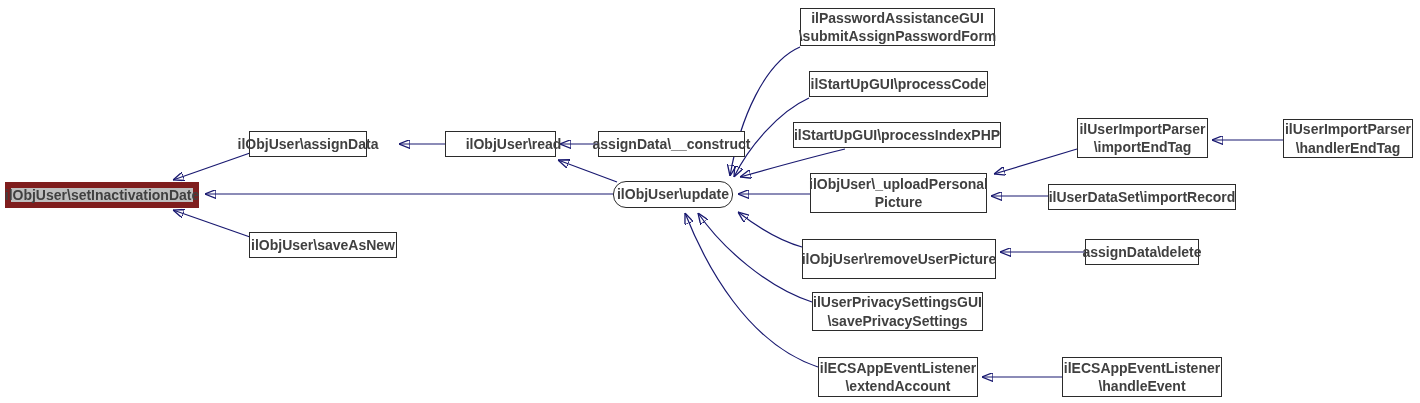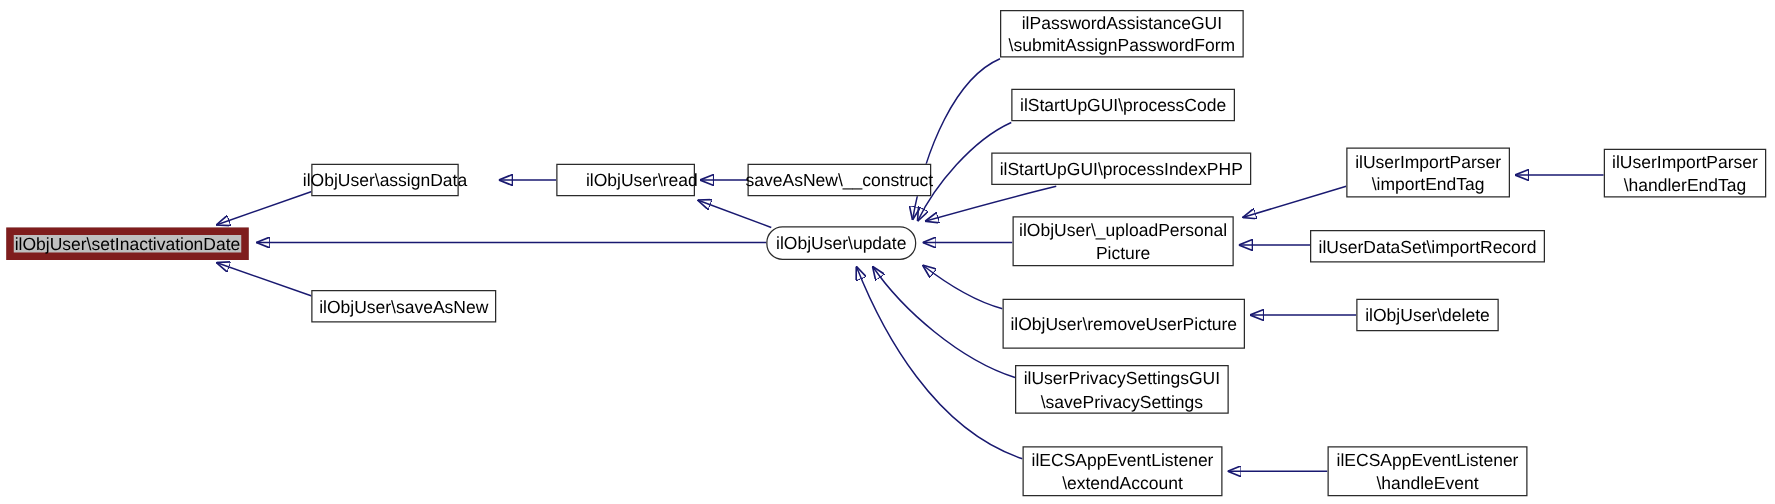--- a/index.html
+++ b/index.html
@@ -24,29 +24,30 @@
   .edges path {
     fill: none;
     stroke: #191970;
     stroke-width: 1.2;
   }
   .node {
     position: absolute;
     box-sizing: border-box;
     background: #ffffff;
     border: 1px solid #2b2b2b;
-    color: #000000;
+    color: #404040;
     font-size: 14px;
     line-height: 1.3;
     display: flex;
     align-items: center;
     justify-content: center;
     text-align: center;
     white-space: pre-line;
     cursor: pointer;
+    font-weight: bold;
   }
   .node.main {
     background: #bfbfbf;
     border: 6px solid #7f1d1d;
     cursor: default;
   }
 </style>
 </head>
 <body>
 
@@ -74,36 +75,36 @@
     <path d="M1077,149 L994,174" marker-end="url(#arrow)"></path>
     <path d="M1048,196 L991,196" marker-end="url(#arrow)"></path>
     <path d="M1283,140 L1212,140" marker-end="url(#arrow)"></path>
     <path d="M1085,252 L1000,252" marker-end="url(#arrow)"></path>
     <path d="M1062,377 L982,377" marker-end="url(#arrow)"></path>
   </svg>
 
   <div class="node main" style="left:5px;   top:182px; width:194px; height:26px;">ilObjUser\setInactivationDate</div>
   <div class="node" style="left:249px; top:131px; width:118px; height:26px;">ilObjUser\assignData</div>
   <div class="node" style="left:445px; top:131px; width:111px; height:26px;padding-left:26px;">ilObjUser\read</div>
-  <div class="node" style="left:598px; top:131px; width:147px; height:26px;">saveAsNew\__construct</div>
+  <div class="node" style="left:598px; top:131px; width:147px; height:26px;">assignData\__construct</div>
   <div class="node" style="left:249px; top:232px; width:148px; height:26px;">ilObjUser\saveAsNew</div>
   <div class="node" style="left:613px; top:181px; width:120px; height:27px;border-radius:13px;">ilObjUser\update</div>
   <div class="node" style="left:800px; top:8px;   width:195px; height:38px;">ilPasswordAssistanceGUI
 \submitAssignPasswordForm</div>
   <div class="node" style="left:809px; top:71px;  width:179px; height:26px;">ilStartUpGUI\processCode</div>
   <div class="node" style="left:793px; top:122px; width:208px; height:26px;">ilStartUpGUI\processIndexPHP</div>
   <div class="node" style="left:810px; top:173px; width:177px; height:40px;">ilObjUser\_uploadPersonal
 Picture</div>
   <div class="node" style="left:802px; top:239px; width:194px; height:40px;">ilObjUser\removeUserPicture</div>
   <div class="node" style="left:812px; top:292px; width:171px; height:39px;">ilUserPrivacySettingsGUI
 \savePrivacySettings</div>
   <div class="node" style="left:818px; top:357px; width:160px; height:40px;">ilECSAppEventListener
 \extendAccount</div>
   <div class="node" style="left:1077px;top:118px; width:131px; height:40px;">ilUserImportParser
 \importEndTag</div>
   <div class="node" style="left:1283px;top:119px; width:130px; height:39px;">ilUserImportParser
 \handlerEndTag</div>
   <div class="node" style="left:1048px;top:184px; width:188px; height:26px;">ilUserDataSet\importRecord</div>
-  <div class="node" style="left:1085px;top:239px; width:114px; height:26px;">ilObjUser\delete</div>
+  <div class="node" style="left:1085px;top:239px; width:114px; height:26px;">assignData\delete</div>
   <div class="node" style="left:1062px;top:357px; width:160px; height:40px;">ilECSAppEventListener
 \handleEvent</div>
 
 </div>
 
 </body></html>

